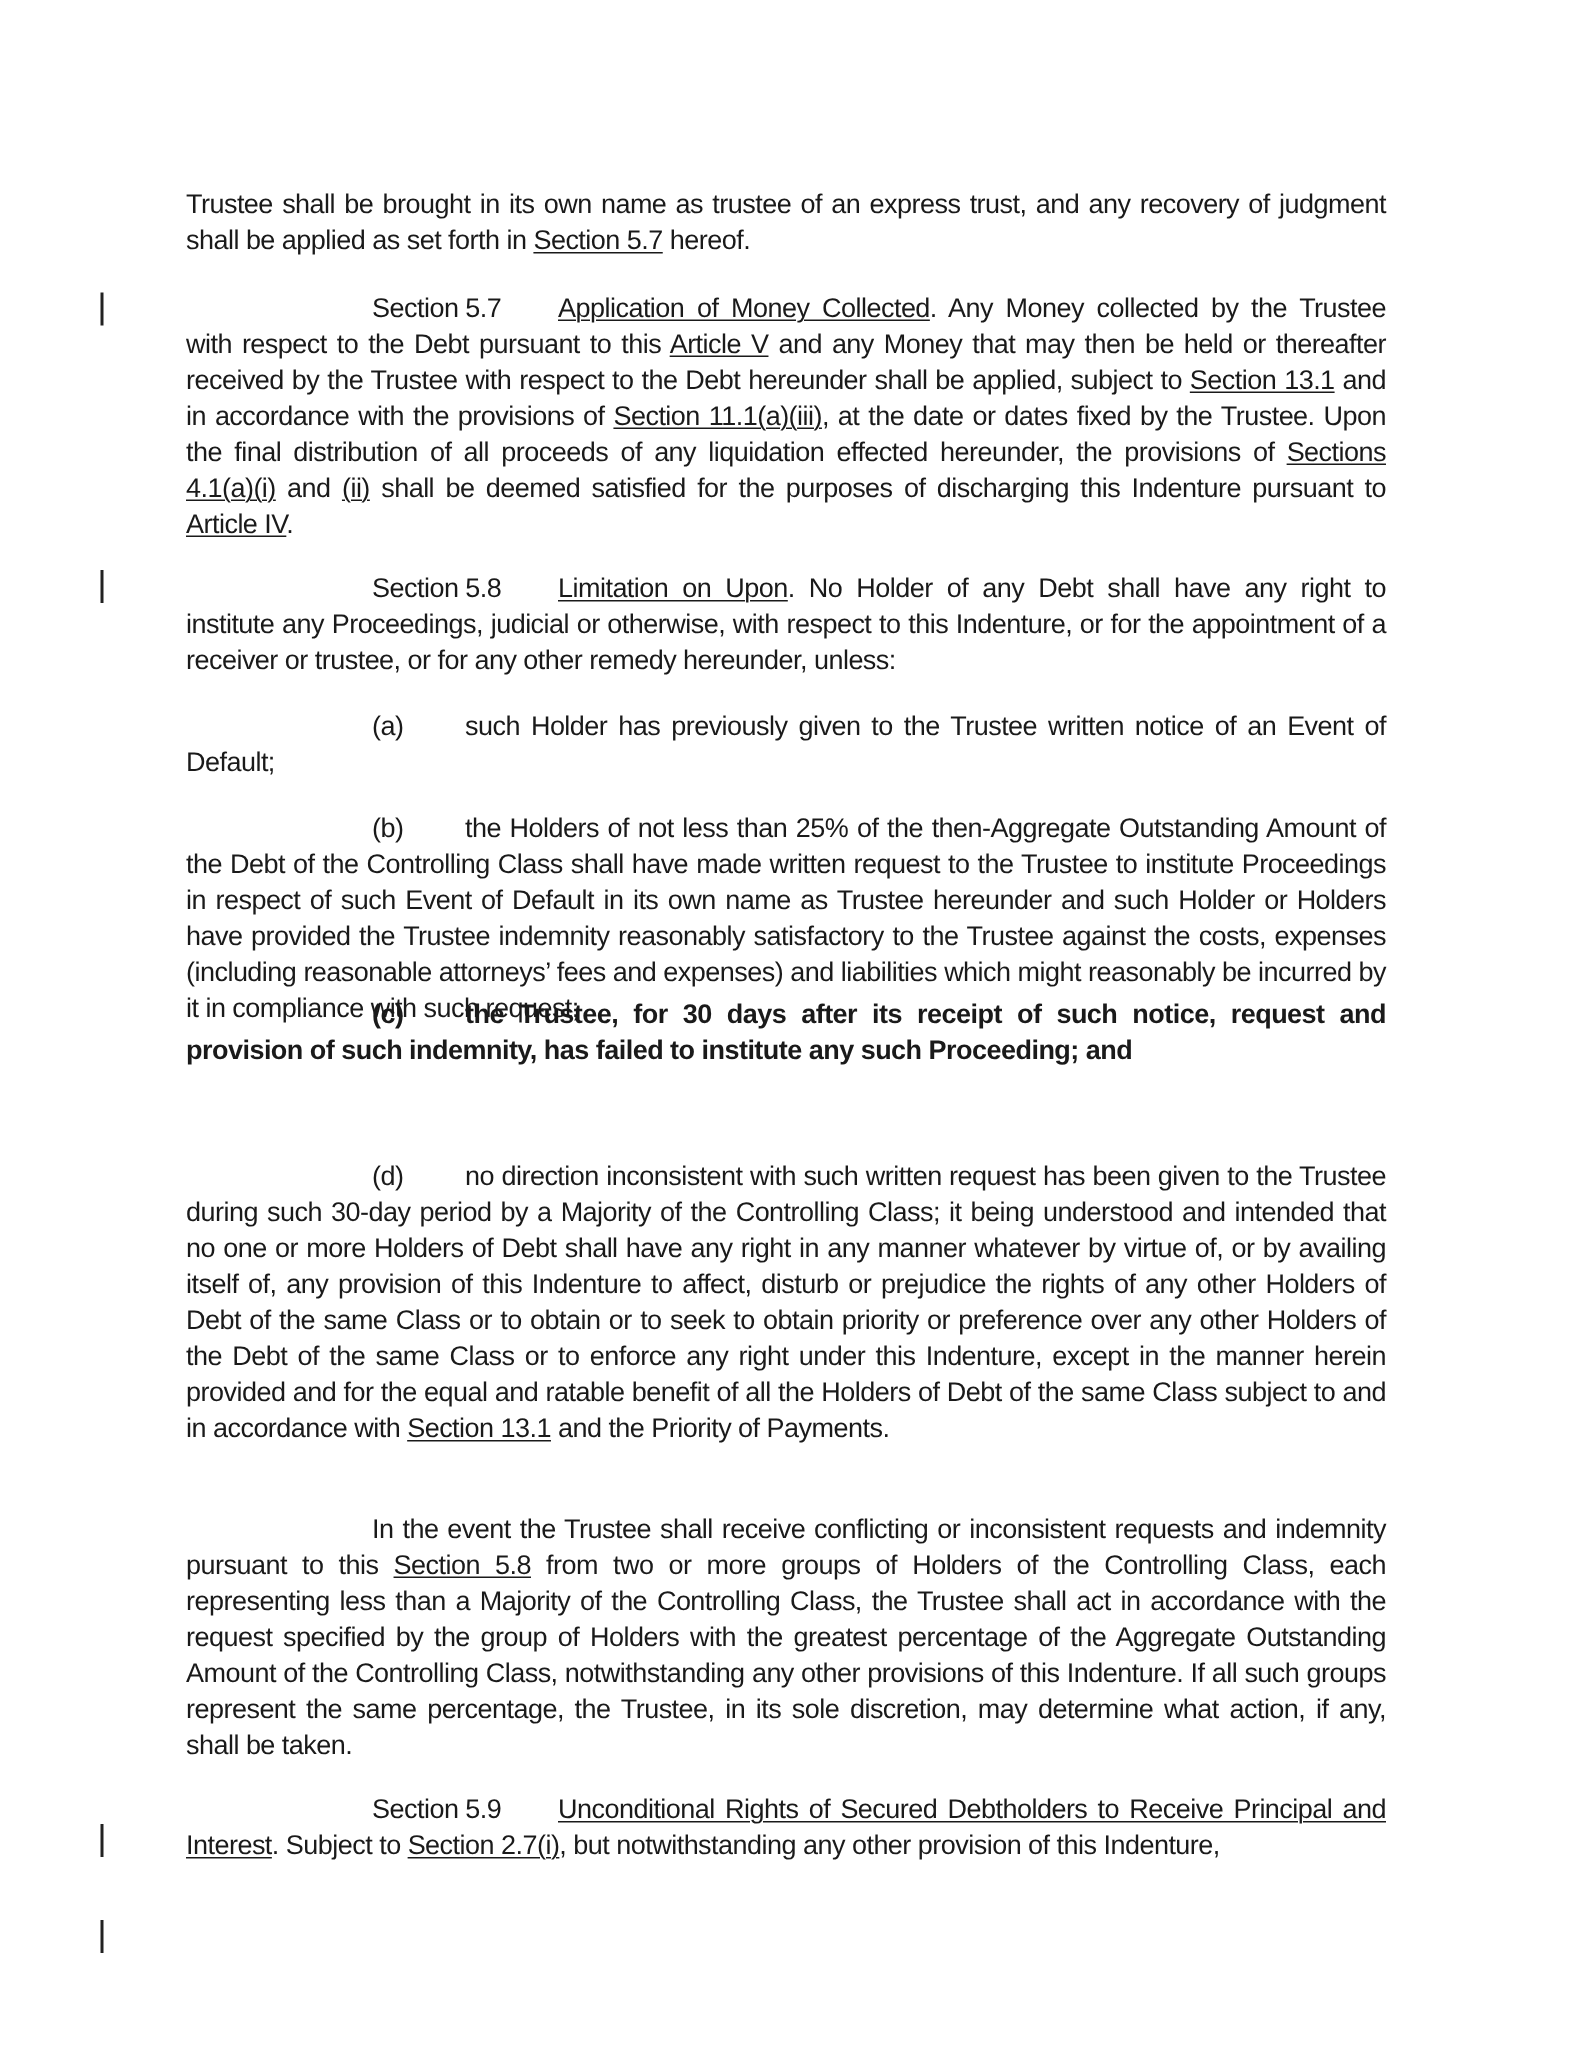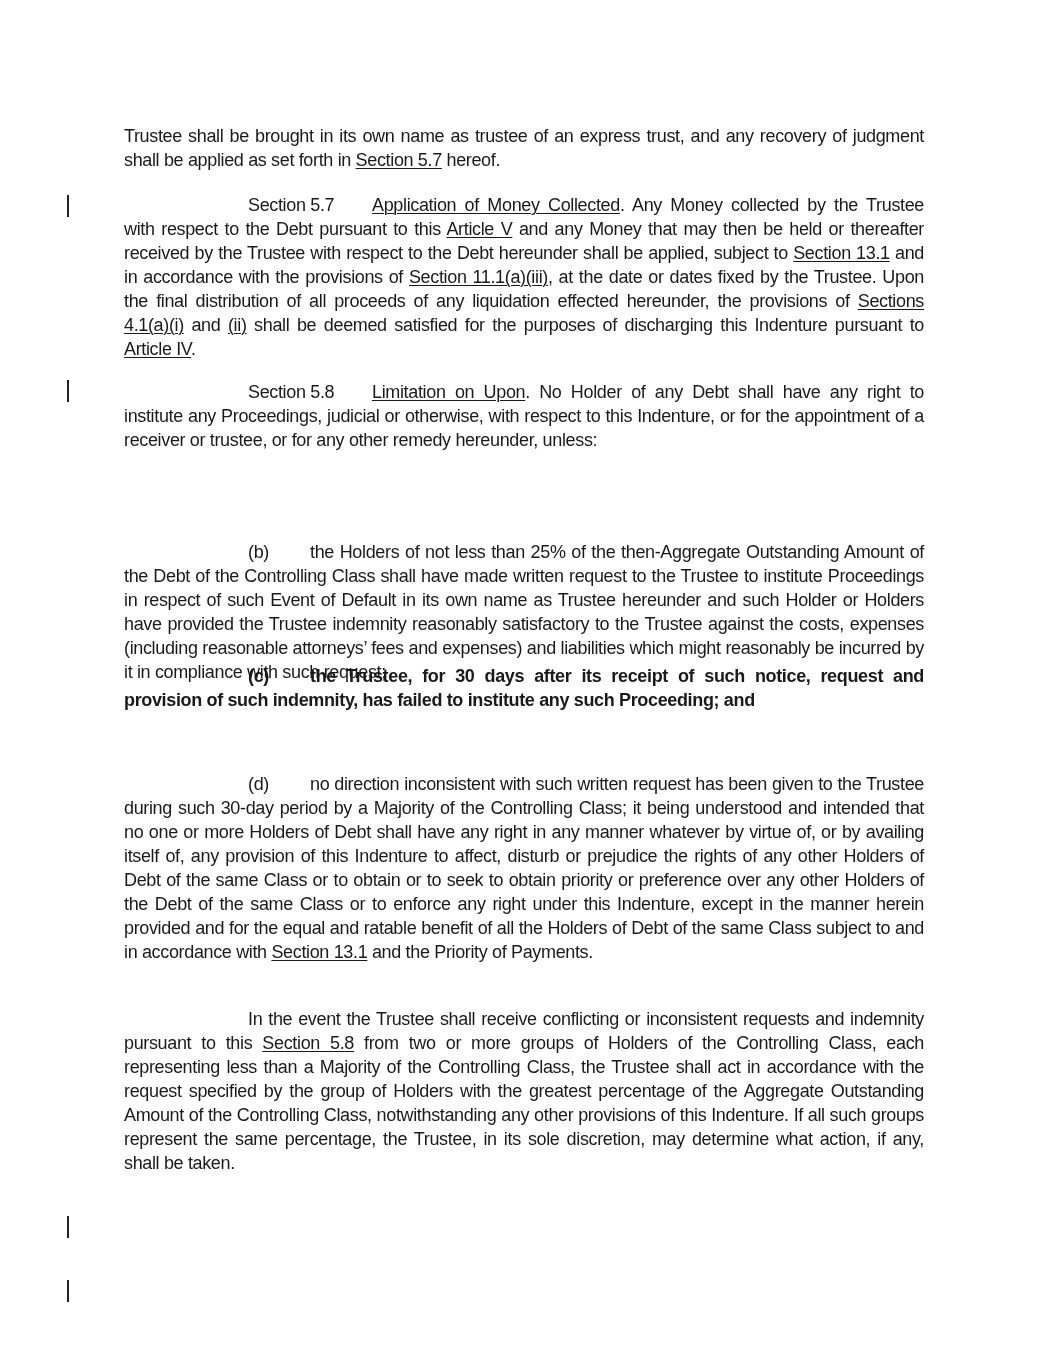--- a/index.html
+++ b/index.html
@@ -27,24 +27,26 @@
   <div class="bar" style="top:380px;"></div>
   <div class="bar" style="top:1216px;"></div>
   <div class="bar" style="top:1280px;"></div>
 
   <div class="p" style="top:124px;"><span>Trustee shall be brought in its own name as trustee of an express trust, and any recovery of judgment shall be applied as set forth in </span><u>Section 5.7</u><span> hereof.</span></div>
 
   <div class="p" style="top:193px;"><span class="secnum ind"></span><span class="secnum">Section 5.7</span><u>Application of Money Collected</u><span>.  Any Money collected by the Trustee with respect to the Debt pursuant to this </span><u>Article V</u><span> and any Money that may then be held or thereafter received by the Trustee with respect to the Debt hereunder shall be applied, subject to </span><u>Section 13.1</u><span> and in accordance with the provisions of </span><u>Section 11.1(a)(iii)</u><span>, at the date or dates fixed by the Trustee.  Upon the final distribution of all proceeds of any liquidation effected hereunder, the provisions of </span><u>Sections 4.1(a)(i)</u><span> and </span><u>(ii)</u><span> shall be deemed satisfied for the purposes of discharging this Indenture pursuant to </span><u>Article IV</u><span>.</span></div>
 
   <div class="p" style="top:380px;"><span class="ind"></span><span class="secnum">Section 5.8</span><u>Limitation on Upon</u><span>.  No Holder of any Debt shall have any right to institute any Proceedings, judicial or otherwise, with respect to this Indenture, or for the appointment of a receiver or trustee, or for any other remedy hereunder, unless:</span></div>
 
+  <div class="p" style="top:472px;"><span class="ind"></span><span class="itm">(a)</span><span>such Holder has previously given to the Trustee written notice of an Event of Default;</span></div>
 
   <div class="p" style="top:540px;"><span class="ind"></span><span class="itm">(b)</span><span>the Holders of not less than 25% of the then-Aggregate Outstanding Amount of the Debt of the Controlling Class shall have made written request to the Trustee to institute Proceedings in respect of such Event of Default in its own name as Trustee hereunder and such Holder or Holders have provided the Trustee indemnity reasonably satisfactory to the Trustee against the costs, expenses (including reasonable attorneys’ fees and expenses) and liabilities which might reasonably be incurred by it in compliance with such request;</span></div>
 
   <div class="p" style="top:664px;font-weight:bold;"><span class="ind"></span><span class="itm">(c)</span><span>the Trustee, for 30 days after its receipt of such notice, request and provision of such indemnity, has failed to institute any such Proceeding; and</span></div>
 
   <div class="p" style="top:772px;"><span class="ind"></span><span class="itm">(d)</span><span>no direction inconsistent with such written request has been given to the Trustee during such 30-day period by a Majority of the Controlling Class; it being understood and intended that no one or more Holders of Debt shall have any right in any manner whatever by virtue of, or by availing itself of, any provision of this Indenture to affect, disturb or prejudice the rights of any other Holders of Debt of the same Class or to obtain or to seek to obtain priority or preference over any other Holders of the Debt of the same Class or to enforce any right under this Indenture, except in the manner herein provided and for the equal and ratable benefit of all the Holders of Debt of the same Class subject to and in accordance with </span><u>Section 13.1</u><span> and the Priority of Payments.</span></div>
 
   <div class="p" style="top:1007px;"><span class="ind"></span><span>In the event the Trustee shall receive conflicting or inconsistent requests and indemnity pursuant to this </span><u>Section 5.8</u><span> from two or more groups of Holders of the Controlling Class, each representing less than a Majority of the Controlling Class, the Trustee shall act in accordance with the request specified by the group of Holders with the greatest percentage of the Aggregate Outstanding Amount of the Controlling Class, notwithstanding any other provisions of this Indenture.  If all such groups represent the same percentage, the Trustee, in its sole discretion, may determine what action, if any, shall be taken.</span></div>
 
+  <div class="p" style="top:1194px;"><span class="ind"></span><span class="secnum">Section 5.9</span><u>Unconditional Rights of Secured Debtholders to Receive Principal and Interest</u><span>.  Subject to </span><u>Section 2.7(i)</u><span>, but notwithstanding any other provision of this Indenture,</span></div>
 
 
 </div>
 
 </body></html>

